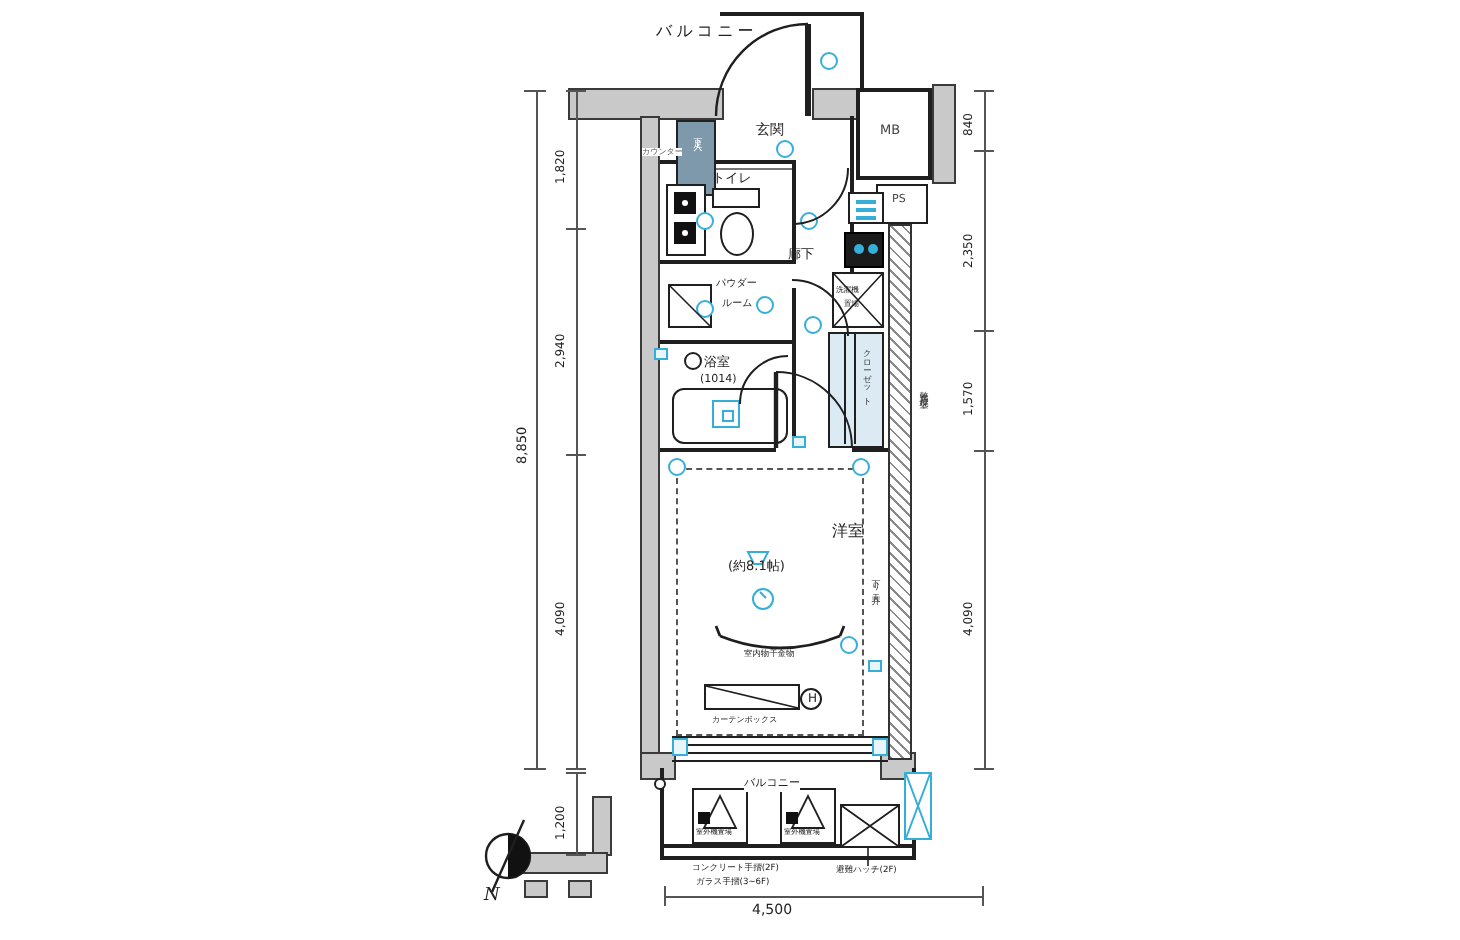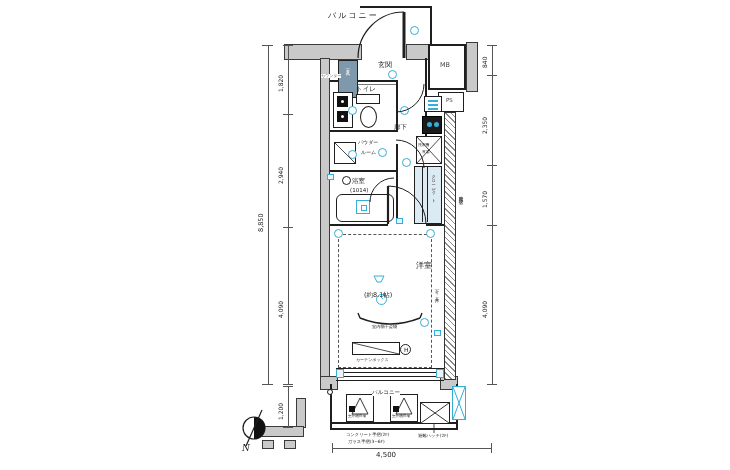--- a/index.html
+++ b/index.html
@@ -170,21 +170,21 @@
   <div class="t cjk" style="left:328px;top:12px;font-size:8px;letter-spacing:2px;">バルコニー</div>
   <div class="t cjk" style="left:378px;top:62px;font-size:7px;">玄関</div>
   <div class="t cjk" style="left:321px;top:74px;font-size:4px;color:#555;background:#fff;">カウンター</div>
   <div class="t cjk" style="left:356px;top:86px;font-size:6.5px;">トイレ</div>
   <div class="t cjk" style="left:358px;top:140px;font-size:5px;">パウダー</div>
   <div class="t cjk" style="left:361px;top:150px;font-size:5px;">ルーム</div>
   <div class="t cjk" style="left:394px;top:124px;font-size:6.5px;">廊下</div>
   <div class="t cjk" style="left:352px;top:178px;font-size:6.5px;">浴室</div>
   <div class="t cjk" style="left:350px;top:188px;font-size:5.5px;">(1014)</div>
   <div class="t cjk" style="left:380px;top:262px;font-size:8px;margin-left:36px;">洋室</div>
-  <div class="t cjk" style="left:364px;top:292px;font-size:6.5px;text-align:center;">(約8.1帖)</div>
+  <div class="t cjk" style="left:364px;top:280px;font-size:6.5px;text-align:center;">(約8.1帖)</div>
   <div class="t vt cjk" style="left:434px;top:286px;font-size:4.5px;color:#333;">下り天井</div>
   <div class="t vt cjk" style="left:458px;top:192px;font-size:4.5px;color:#333;">乾式戸境壁</div>
   <div class="t cjk" style="left:372px;top:325px;font-size:4.2px;">室内物干金物</div>
   <div class="t cjk" style="left:356px;top:358px;font-size:4px;background:#fff;">カーテンボックス</div>
   <div class="t cjk" style="left:372px;top:390px;font-size:5.5px;background:#fff;">バルコニー</div>
   <div class="t cjk" style="left:346px;top:433px;font-size:4.3px;">コンクリート手摺(2F)</div>
   <div class="t cjk" style="left:348px;top:440px;font-size:4.3px;">ガラス手摺(3~6F)</div>
   <div class="t cjk" style="left:418px;top:434px;font-size:4.3px;">避難ハッチ(2F)</div>
   <div class="t" style="left:242px;top:444px;font-size:9px;font-style:italic;font-family:'DejaVu Serif',serif;">N</div>
 

